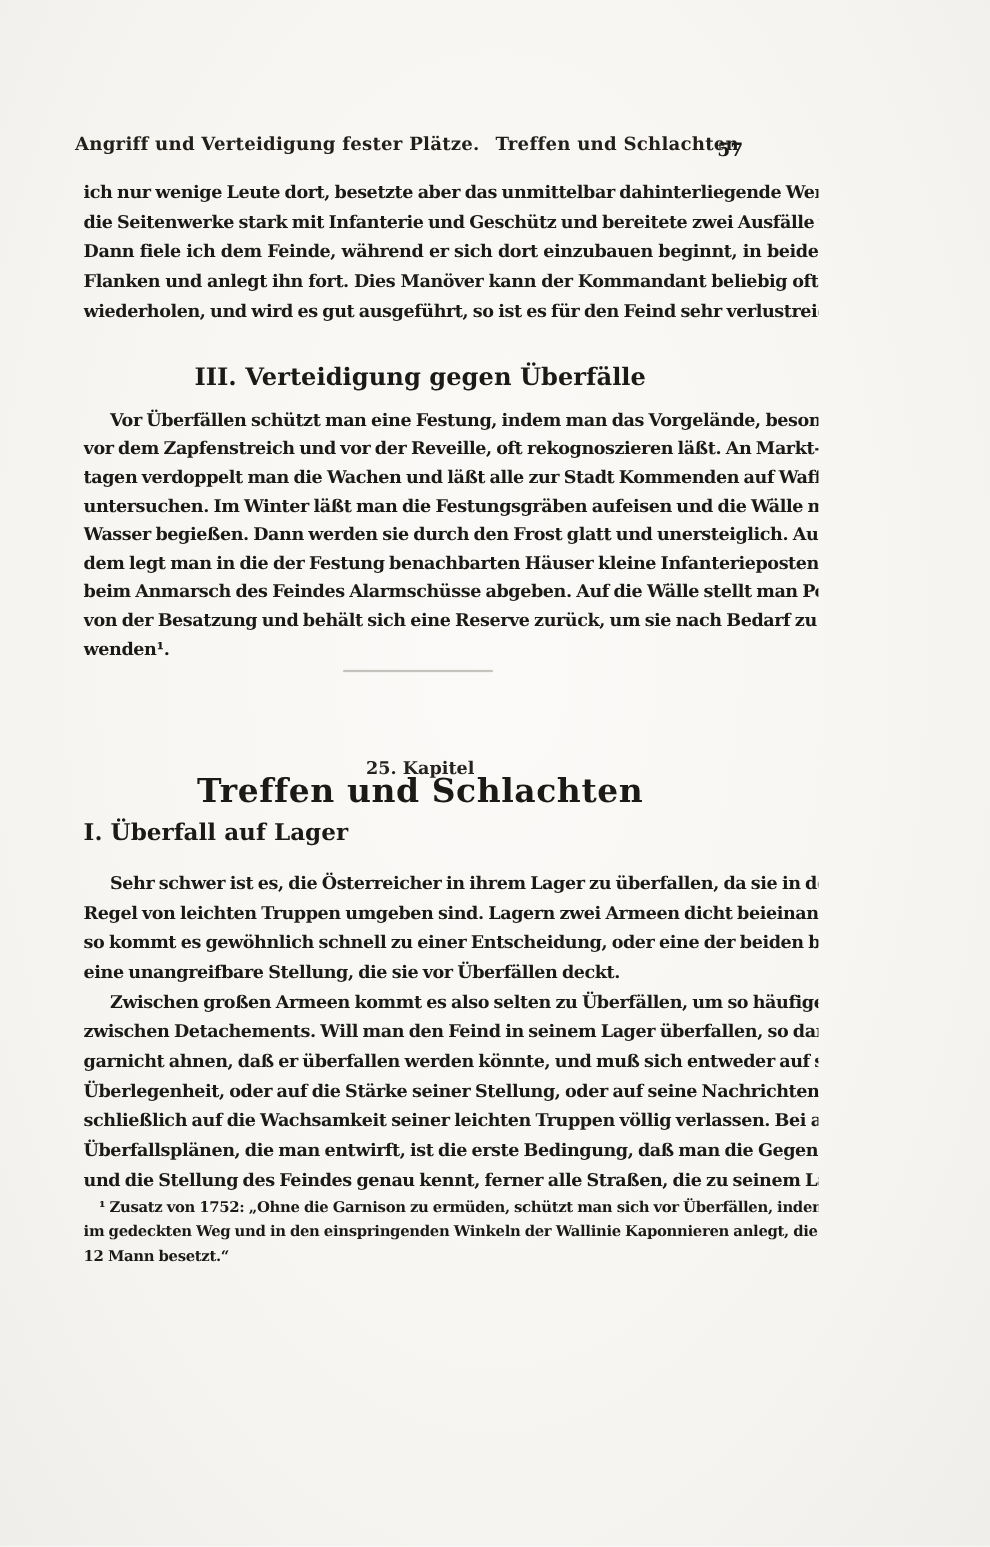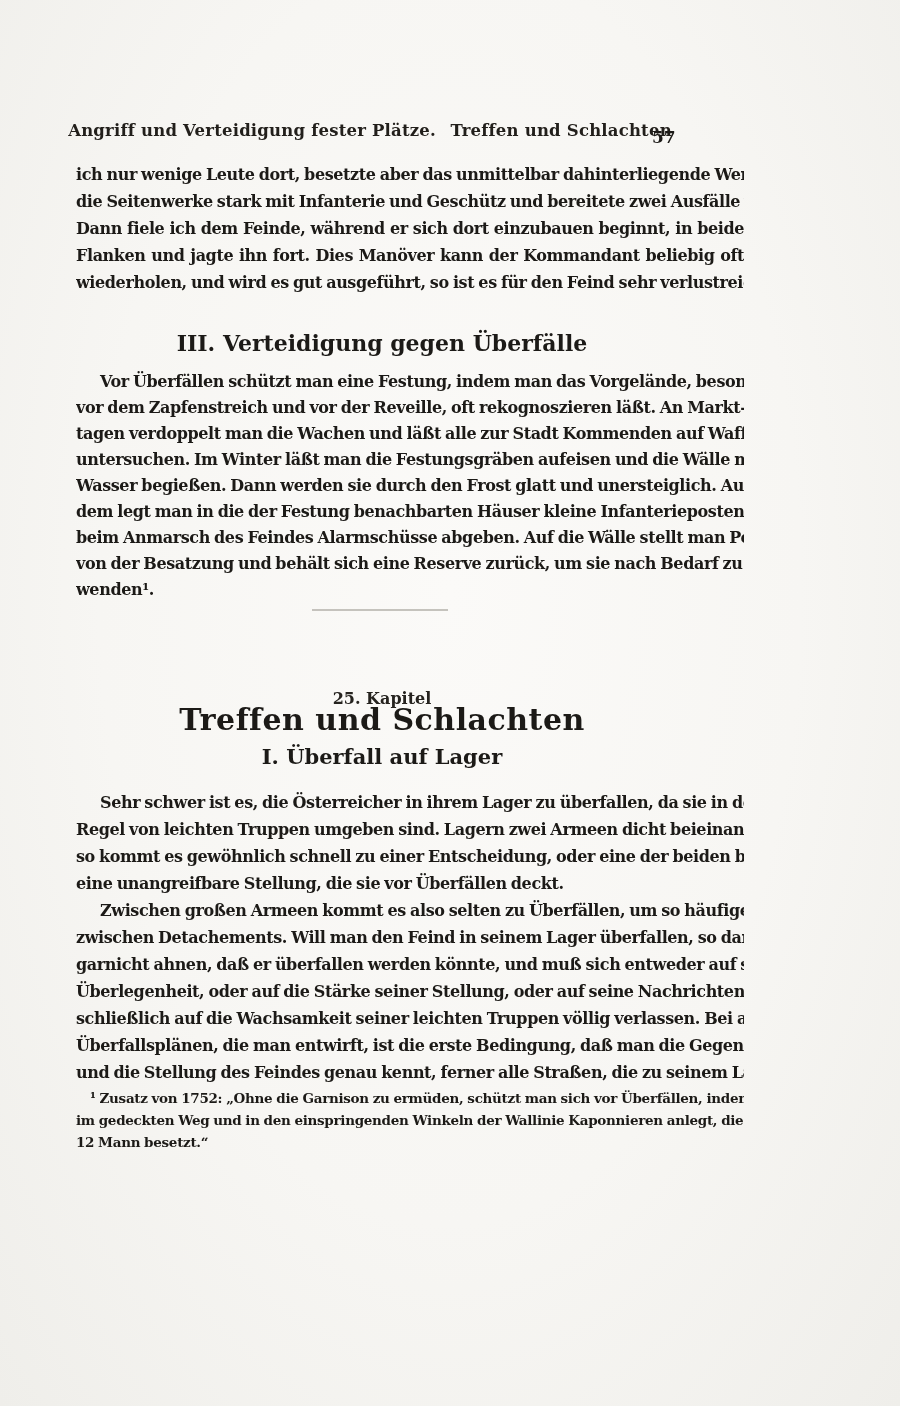--- a/index.html
+++ b/index.html
@@ -59,21 +59,20 @@
   }
   .chapter-title {
     left: 76px; width: 612px; top: 691px;
     text-align: center;
     font-size: 30px; font-weight: 700;
     letter-spacing: 0.5px;
     margin-top: 11px;
   }
   .chapter-subheading {
     left: 76px; width: 612px; top: 744px;
-    text-align: center;
     font-size: 21px; font-weight: 700;
   }
 
   
   .divider-rule {
     left: 312px; top: 609px; width: 136px; height: 2px;
     background: #b3b0a9;
     opacity: 0.75;
   }
 
@@ -96,21 +95,21 @@
 </head>
 <body>
 
 <div class="abs running-head">Angriff und Verteidigung fester Plätze.  Treffen und Schlachten</div>
 <div class="abs page-number">57</div>
 
 <div class="abs para" style="top:161px">
     <div class="tline">ich nur wenige Leute dort, besetzte aber das unmittelbar dahinterliegende Werk und</div>
     <div class="tline">die Seitenwerke stark mit Infanterie und Geschütz und bereitete zwei Ausfälle vor.</div>
     <div class="tline">Dann fiele ich dem Feinde, während er sich dort einzubauen beginnt, in beide</div>
-    <div class="tline">Flanken und jagte ihn fort. Dies Manöver kann der Kommandant beliebig oft</div>
+    <div class="tline">Flanken und anlegt ihn fort. Dies Manöver kann der Kommandant beliebig oft</div>
     <div class="tline tline-last">wiederholen, und wird es gut ausgeführt, so ist es für den Feind sehr verlustreich.</div>
   </div>
 
 <div class="abs section-heading">III. Verteidigung gegen Überfälle</div>
 <div class="abs para tight indent" style="top:369px">
     <div class="tline">Vor Überfällen schützt man eine Festung, indem man das Vorgelände, besonders</div>
     <div class="tline">vor dem Zapfenstreich und vor der Reveille, oft rekognoszieren läßt. An Markt-</div>
     <div class="tline">tagen verdoppelt man die Wachen und läßt alle zur Stadt Kommenden auf Waffen</div>
     <div class="tline">untersuchen. Im Winter läßt man die Festungsgräben aufeisen und die Wälle mit</div>
     <div class="tline">Wasser begießen. Dann werden sie durch den Frost glatt und unersteiglich. Außer-</div>

